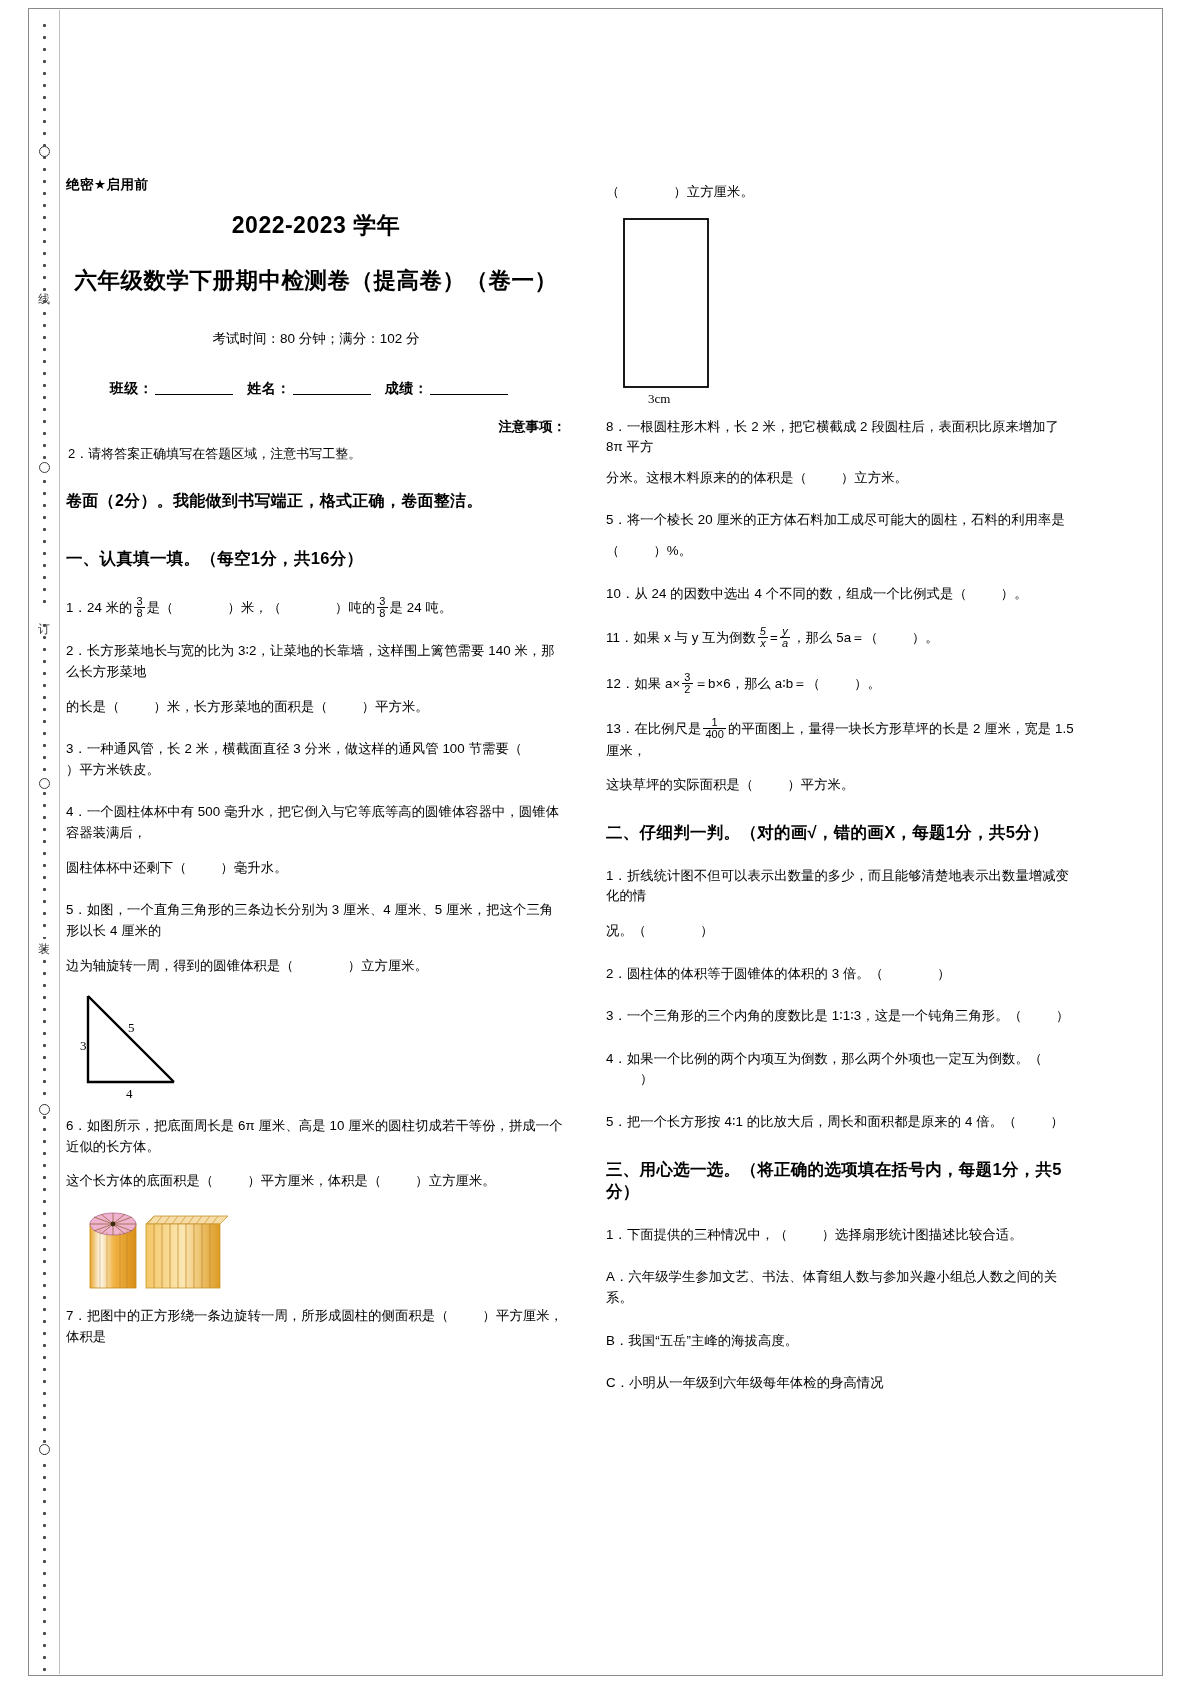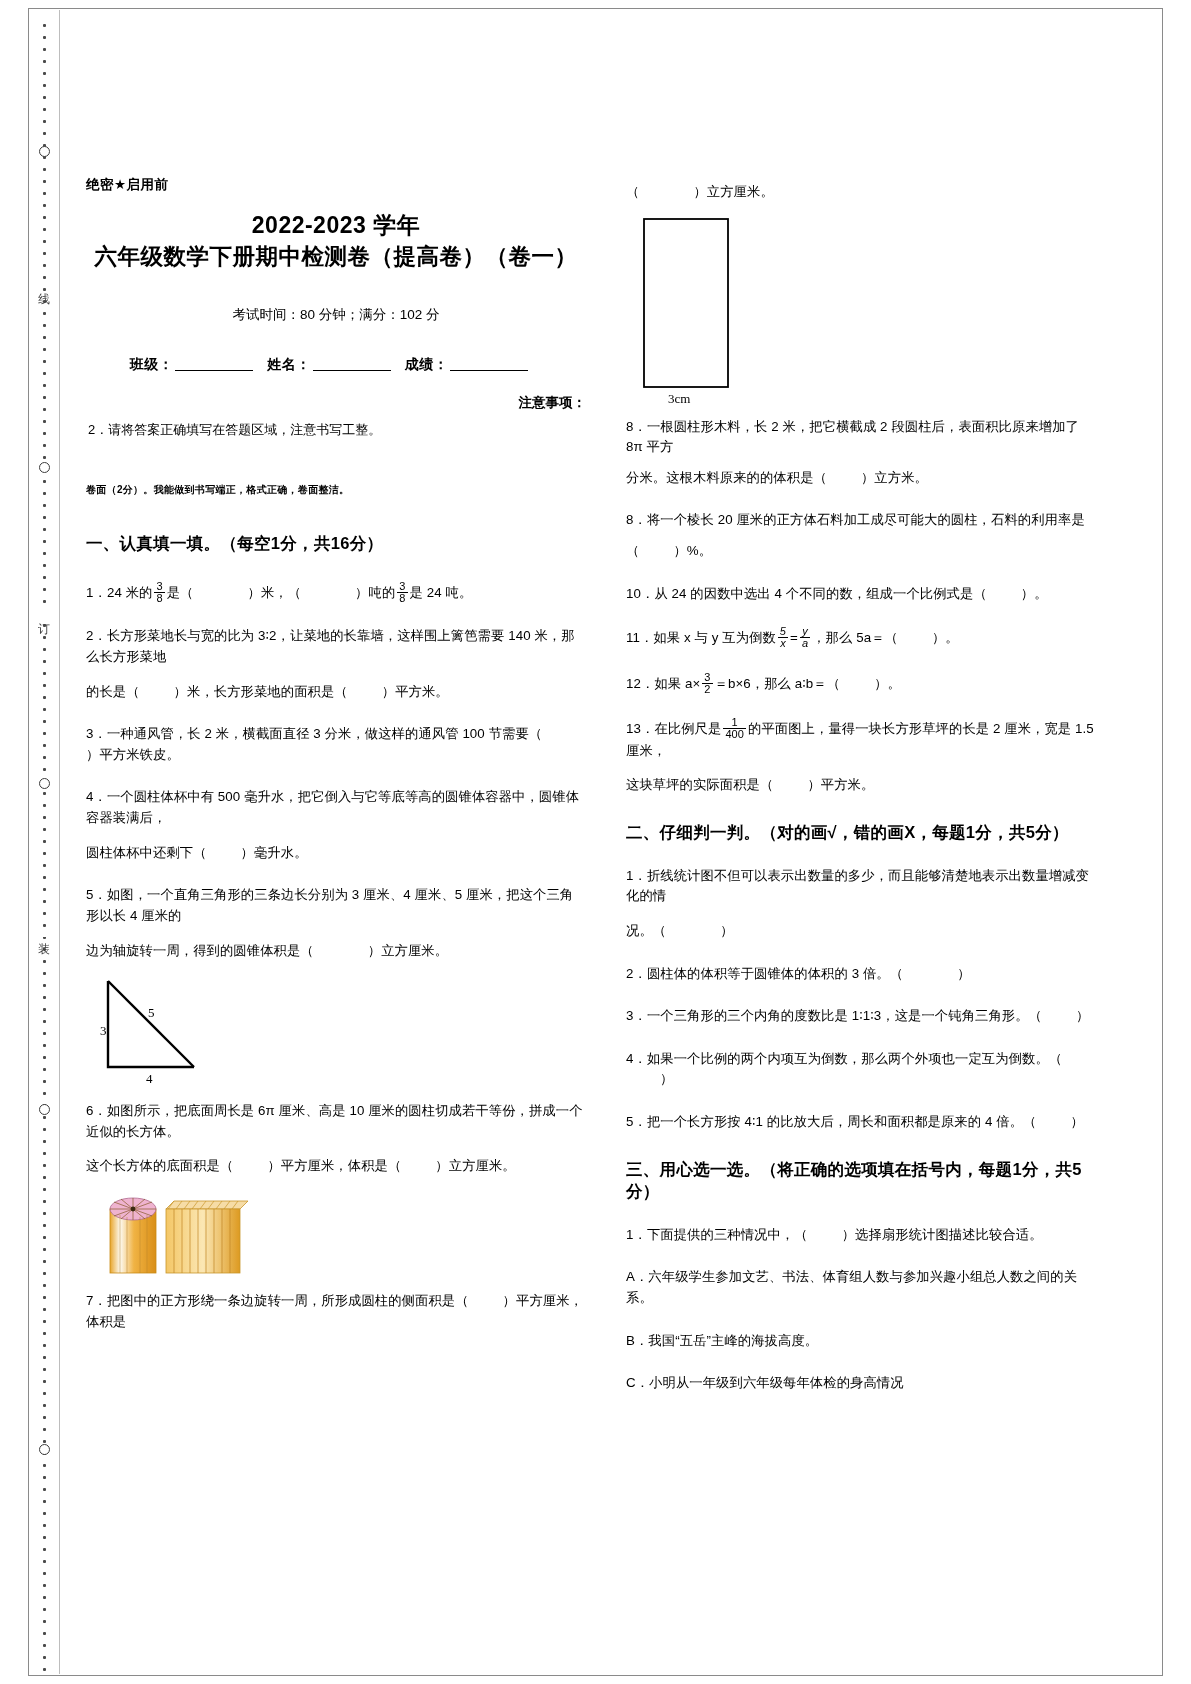--- a/index.html
+++ b/index.html
@@ -59,21 +59,21 @@
     letter-spacing: 1px;
     color: #3c3c3c;
     writing-mode: vertical-rl;
     background: #fff;
     padding: 3px 0;
   }
 
   
   .content {
     position: absolute;
-    left: 74px; top: 10px;
+    left: 54px; top: 10px;
     width: 1101px; height: 1260px;
   }
   .col-left {
     position: absolute;
     left: 12px; top: 0;
     width: 500px;
   }
   .col-right {
     position: absolute;
     left: 552px; top: 0;
@@ -91,21 +91,21 @@
     text-align: center;
     font-size: 23px;
     font-weight: bold;
     margin-top: 16px;
     letter-spacing: .5px;
   }
   .title2 {
     text-align: center;
     font-size: 22.5px;
     font-weight: bold;
-    margin-top: 0;
+    margin-top: 24px;
     letter-spacing: .5px;
   }
   .examinfo {
     text-align: center;
     font-size: 13.5px;
     margin-top: 34px;
   }
   .fields {
     text-align: center;
     font-size: 14px;
@@ -127,23 +127,23 @@
     margin-top: 20px;
     padding-left: 8px;
     text-align: right;
   }
   .notice-item {
     font-size: 13px;
     margin-top: 9px;
     padding-left: 2px;
   }
   .juanmian {
-    font-size: 10px;
-    font-weight: bold;
-    margin-top: 44px;
+    font-size: 16px;
+    font-weight: bold;
+    margin-top: 28px;
     letter-spacing: .3px;
   }
 
   
   .sec-head {
     font-size: 16.5px;
     font-weight: bold;
     letter-spacing: .3px;
   }
   .q {
@@ -478,21 +478,21 @@
         <rect x="8" y="6" width="84" height="168" fill="#ffffff" stroke="#000" stroke-width="1.8"></rect>
         <text x="32" y="190" font-family="Liberation Serif, serif" font-size="13" fill="#000">3cm</text>
       </svg>
     </div>
 
     <div class="q mt18">8．一根圆柱形木料，长 2 米，把它横截成 2 段圆柱后，表面积比原来增加了 8π 平方</div>
     <div class="q mt18">
       <span>分米。这根木料原来的的体积是（</span><span class="blank-sm"></span><span>）立方米。</span>
     </div>
 
-    <div class="q mt22">8．将一个棱长 20 厘米的正方体石料加工成尽可能大的圆柱，石料的利用率是</div>
+    <div class="q mt22">5．将一个棱长 20 厘米的正方体石料加工成尽可能大的圆柱，石料的利用率是</div>
     <div class="q mt18">
       <span>（</span><span class="blank-sm"></span><span>）%。</span>
     </div>
 
     <div class="q mt22">
       <span>10．从 24 的因数中选出 4 个不同的数，组成一个比例式是（</span><span class="blank-sm"></span><span>）。</span>
     </div>
 
     <div class="q mt22">
       <span>11．如果 x 与 y 互为倒数</span><span class="frac ital"><span class="num">5</span><span class="den">x</span></span><span>=</span><span class="frac ital"><span class="num">y</span><span class="den">a</span></span><span>，那么 5a＝（</span><span class="blank-sm"></span><span>）。</span>

